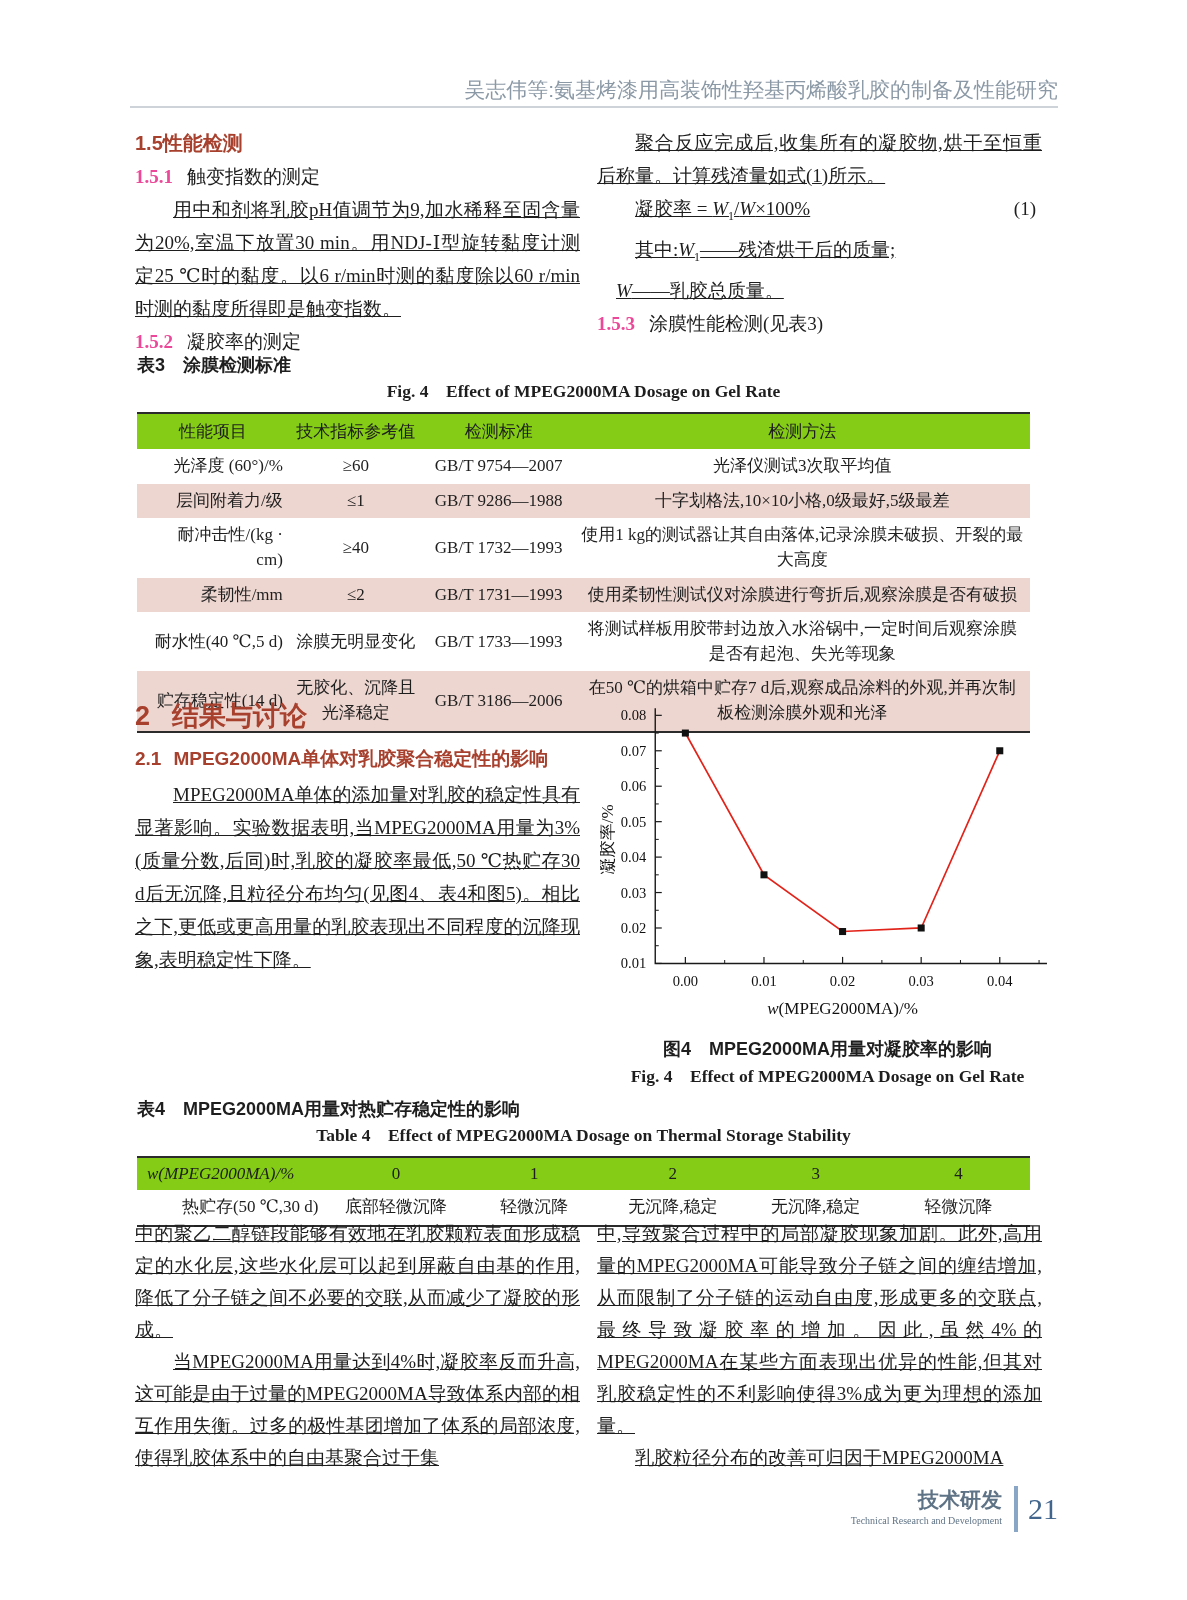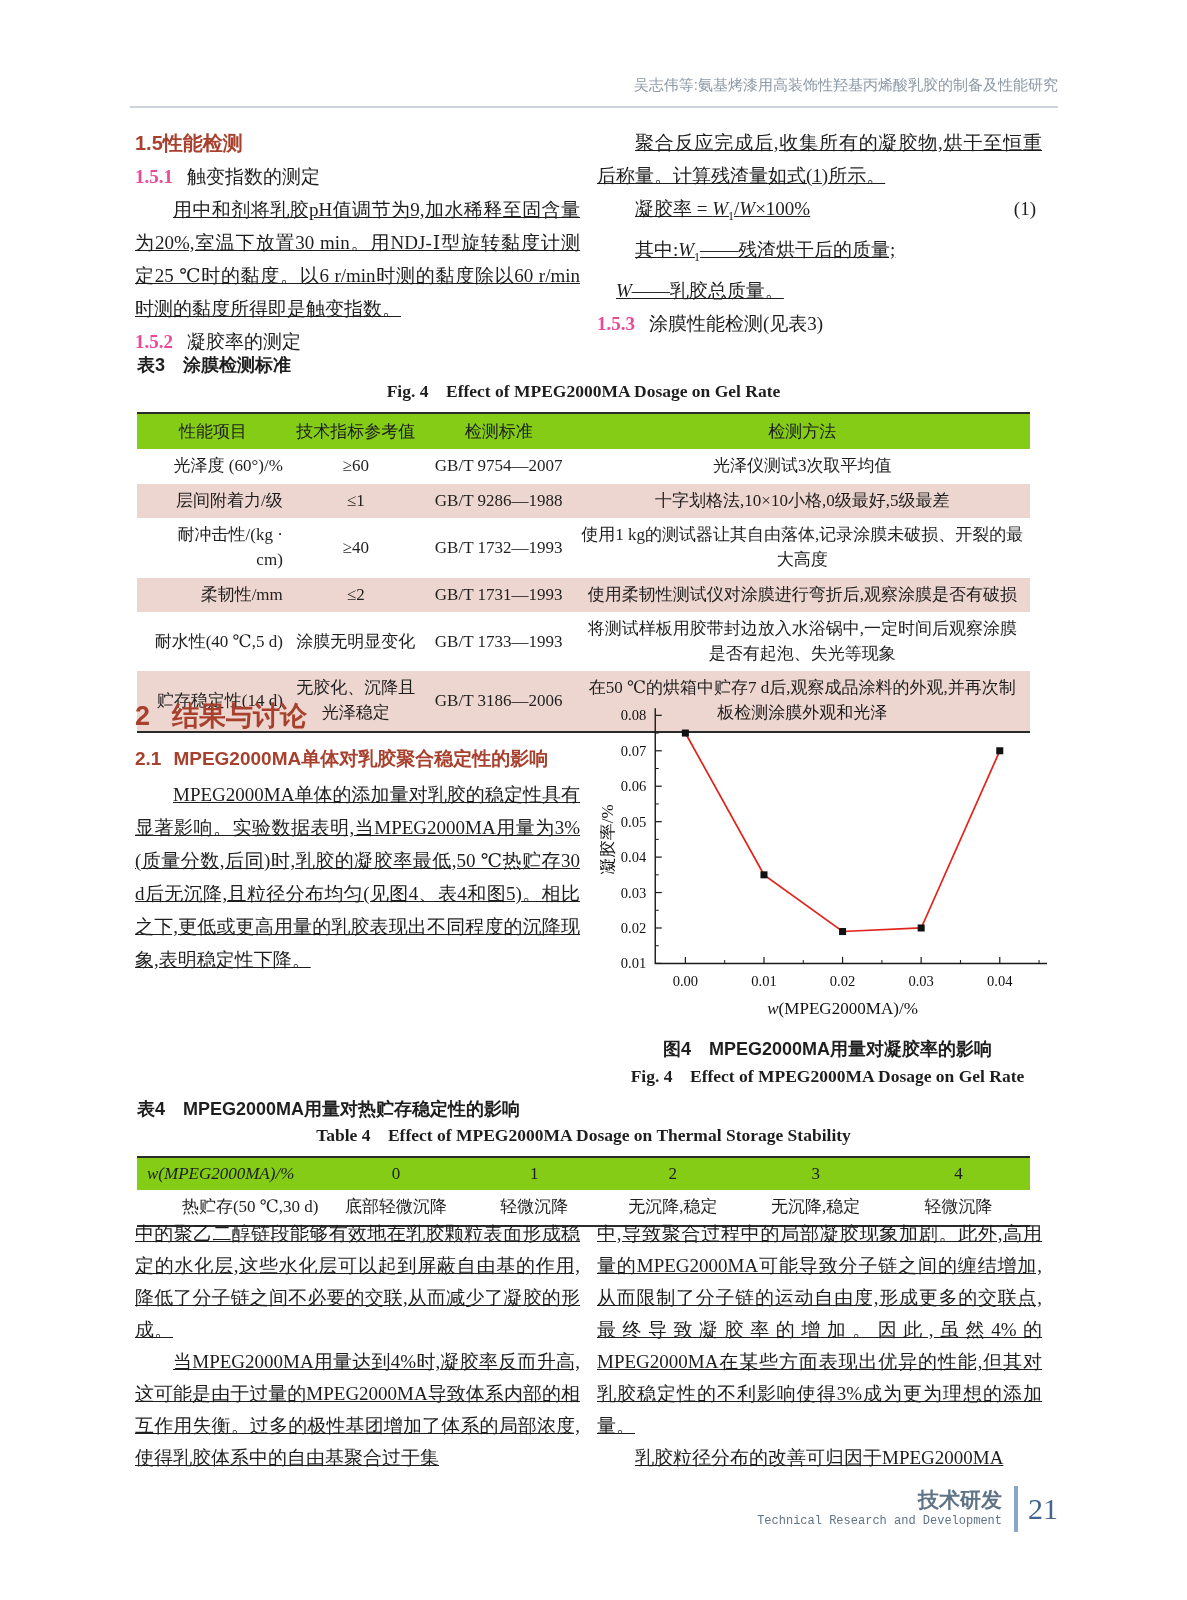--- a/index.html
+++ b/index.html
@@ -1,20 +1,20 @@
 <!DOCTYPE html>
 <html><head>
 <meta charset="utf-8">
 <style>
   html,body{margin:0;padding:0;background:#e9e9e9;}
   .page{position:relative;width:1187px;height:1600px;background:#ffffff;overflow:hidden;
         font-family:"Liberation Serif","DejaVu Serif",serif;color:#1e1e1e;}
   
   .running-title{position:absolute;top:76px;right:129px;font-family:"Liberation Sans","DejaVu Sans",sans-serif;
-        font-size:15px;color:#8b99a6;}
+        font-size:21px;color:#8b99a6;}
   .header-rule{position:absolute;top:106px;left:130px;width:928px;height:2px;background:#cdd3d8;}
   
   .col{position:absolute;width:445px;font-size:19px;line-height:33px;text-align:justify;}
   .col p{margin:0;text-decoration:underline;}
   .indent{text-indent:2em;}
   .indent1{text-indent:1em;}
   .sec-head{font-family:"Liberation Sans","DejaVu Sans",sans-serif;font-weight:bold;color:#a8402e;
         font-size:20px;line-height:34px;}
   .sec-head .num{margin-right:0;}
   .sub-head{font-size:19px;line-height:33px;}
@@ -50,21 +50,21 @@
   .tick{font:14.5px "Liberation Serif",serif;fill:#111;}
   .axis-label{font:17px "Liberation Serif","DejaVu Serif",serif;fill:#111;}
   .fig-cap-zh{text-align:center;font-family:"Liberation Sans","DejaVu Sans",sans-serif;font-weight:bold;
         font-size:18px;line-height:27px;margin:4px 0 0 0;}
   .fig-cap-en{text-align:center;font-family:"Liberation Serif",serif;font-weight:bold;
         font-size:17.5px;line-height:26px;margin:0;}
   
   .footer{position:absolute;top:1486px;right:129px;display:flex;align-items:center;}
   .footer-labels{text-align:right;color:#5f7386;}
   .footer-zh{font-family:"Liberation Sans","DejaVu Sans",sans-serif;font-weight:bold;font-size:21px;line-height:24px;}
-  .footer-en{font-family:Liberation Mono, monospace;font-size:12px;line-height:18px;}
+  .footer-en{font-family:Liberation Serif, serif;font-size:10px;line-height:18px;}
   .footer-bar{width:4px;height:46px;background:#8aa6c6;margin:0 10px 0 12px;}
   .footer-page{font-family:"Liberation Serif",serif;font-size:30px;color:#41658c;}
 </style>
 </head>
 <body>
 
 <div class="page">
 
   <div class="running-title">吴志伟等:氨基烤漆用高装饰性羟基丙烯酸乳胶的制备及性能研究</div>
   <div class="header-rule"></div>

